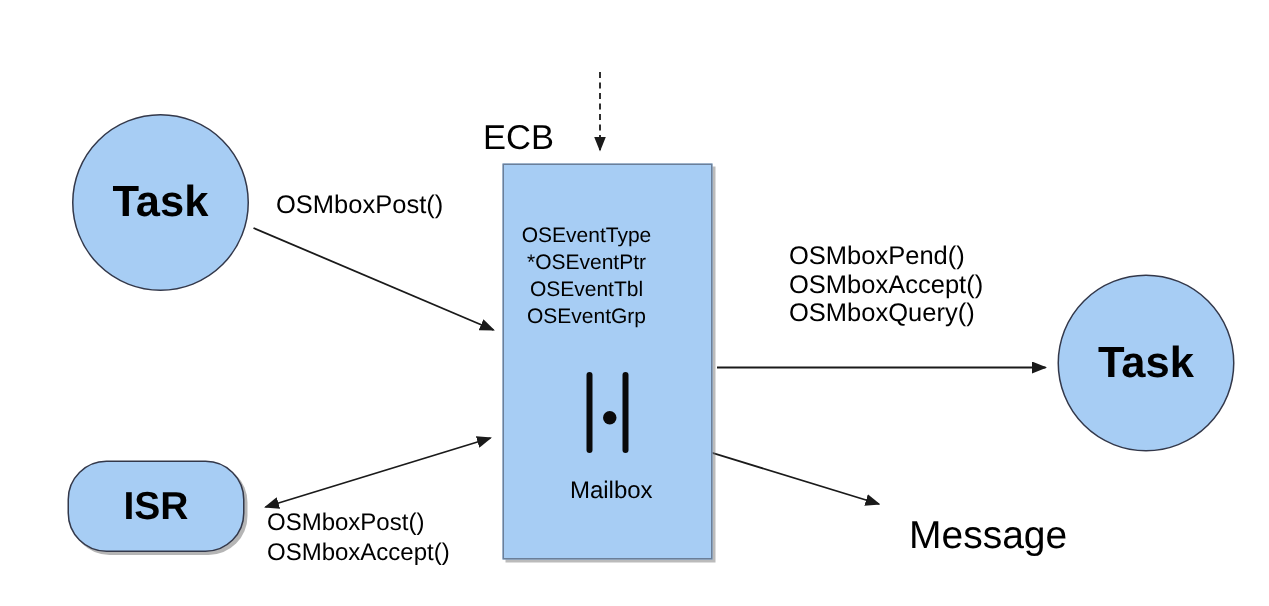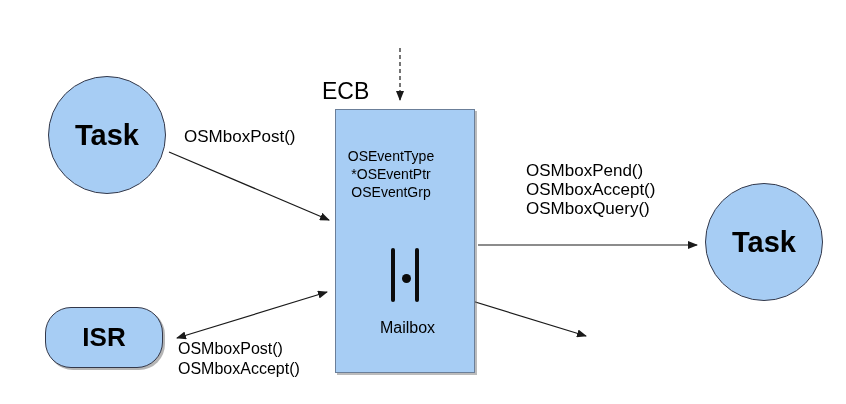--- a/index.html
+++ b/index.html
@@ -136,20 +136,21 @@
     <span>Task</span>
   </div>
 
   <div class="label fn-label post-label">OSMboxPost()</div>
 
   <div class="node ecb-box"></div>
 
   <div class="ecb-fields">
     <span>OSEventType</span>
     <span>*OSEventPtr</span>
+    <span>OSEventTbl</span>
     <span>OSEventGrp</span>
   </div>
 
   <div class="mailbox-glyph">
     <span class="mbar left"></span>
     <span class="mbar right"></span>
     <span class="mdot"></span>
   </div>
 
   <div class="mailbox-label">Mailbox</div>
@@ -166,14 +167,15 @@
 
   <div class="node isr-box">
     <span>ISR</span>
   </div>
 
   <div class="label isr-labels">
     <div>OSMboxPost()</div>
     <div>OSMboxAccept()</div>
   </div>
 
+  <div class="label message-label">Message</div>
 
 </div>
 
 </body></html>

